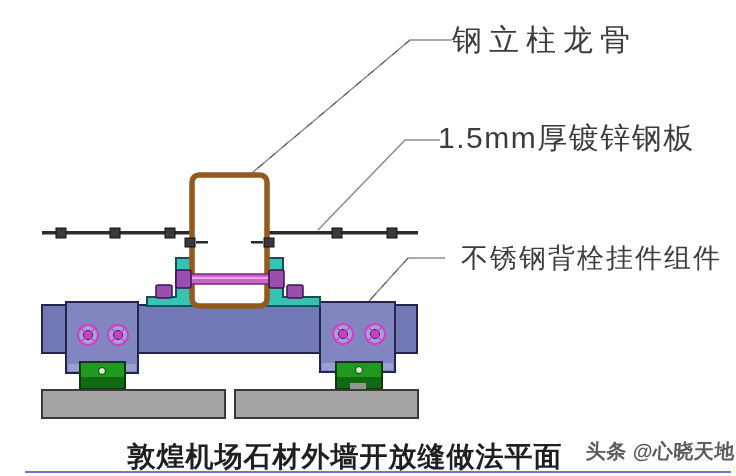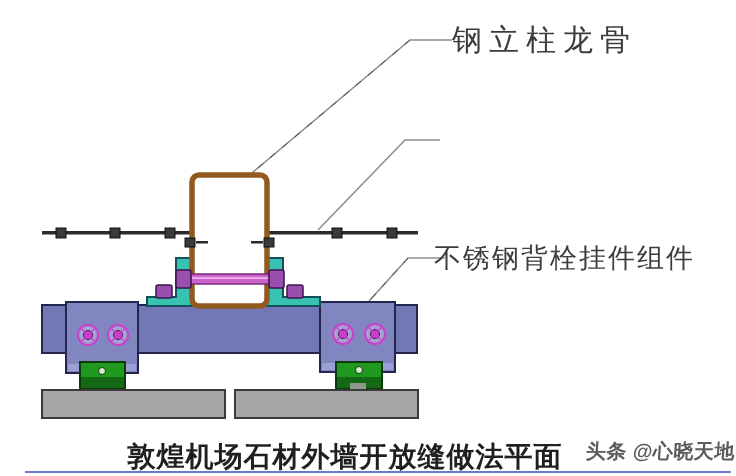--- a/index.html
+++ b/index.html
@@ -30,21 +30,21 @@
   .stone{fill:var(--stone-gray,#a5a5a5);stroke:#3a3a3a;stroke-width:2;}
   .leader{fill:none;stroke:#8f8f8f;stroke-width:1.6;}
   .leader-dash{fill:none;stroke:#4a4a4a;stroke-width:1;stroke-dasharray:7 9;}
 
   .anno{
     position:absolute;color:#3c3c3c;white-space:nowrap;
     font-family:"Liberation Sans","DejaVu Sans",sans-serif;font-weight:400;
   }
   .anno1{left:452px;top:20px;font-size:30px;letter-spacing:7px;}
   .anno2{left:438px;top:118px;font-size:30px;letter-spacing:1.5px;}
-  .anno3{left:434px;top:240px;font-size:27px;letter-spacing:2px;}
+  .anno3{left:461px;top:240px;font-size:27px;letter-spacing:2px;}
 
   .caption{
     position:absolute;left:120px;top:438px;width:450px;text-align:center;
     font-size:28px;font-weight:bold;color:#1f1f1f;letter-spacing:1px;
   }
   .watermark{
     position:absolute;right:1px;top:438px;font-size:20px;font-weight:bold;color:#5c5c5c;
     letter-spacing:0.5px;transform:skewX(-4deg);
     text-shadow:1px 0 #fff,-1px 0 #fff,0 1px #fff,0 -1px #fff,2px 2px 0 #ffffff,1px 1px 0 #dcdcdc;
   }
@@ -148,20 +148,21 @@
       <rect class="rod-hl" x="192" y="277" width="76" height="2"></rect>
     </g>
     <rect class="pbolt" x="176" y="270" width="15" height="18" rx="2"></rect>
     <rect class="pbolt" x="269" y="270" width="15" height="18" rx="2"></rect>
 
     <rect class="pbolt" x="156" y="285" width="16" height="13" rx="2"></rect>
     <rect class="pbolt" x="287" y="285" width="16" height="13" rx="2"></rect>
   </svg>
 
   <div class="anno anno1">钢立柱龙骨</div>
+  <div class="anno anno2">1.5mm厚镀锌钢板</div>
   <div class="anno anno3">不锈钢背栓挂件组件</div>
 
   <div class="caption">敦煌机场石材外墙开放缝做法平面图</div>
 
   <div class="watermark">头条 @心晓天地</div>
 
   <div class="bottom-rule"></div>
 </div>
 
 </body></html>

